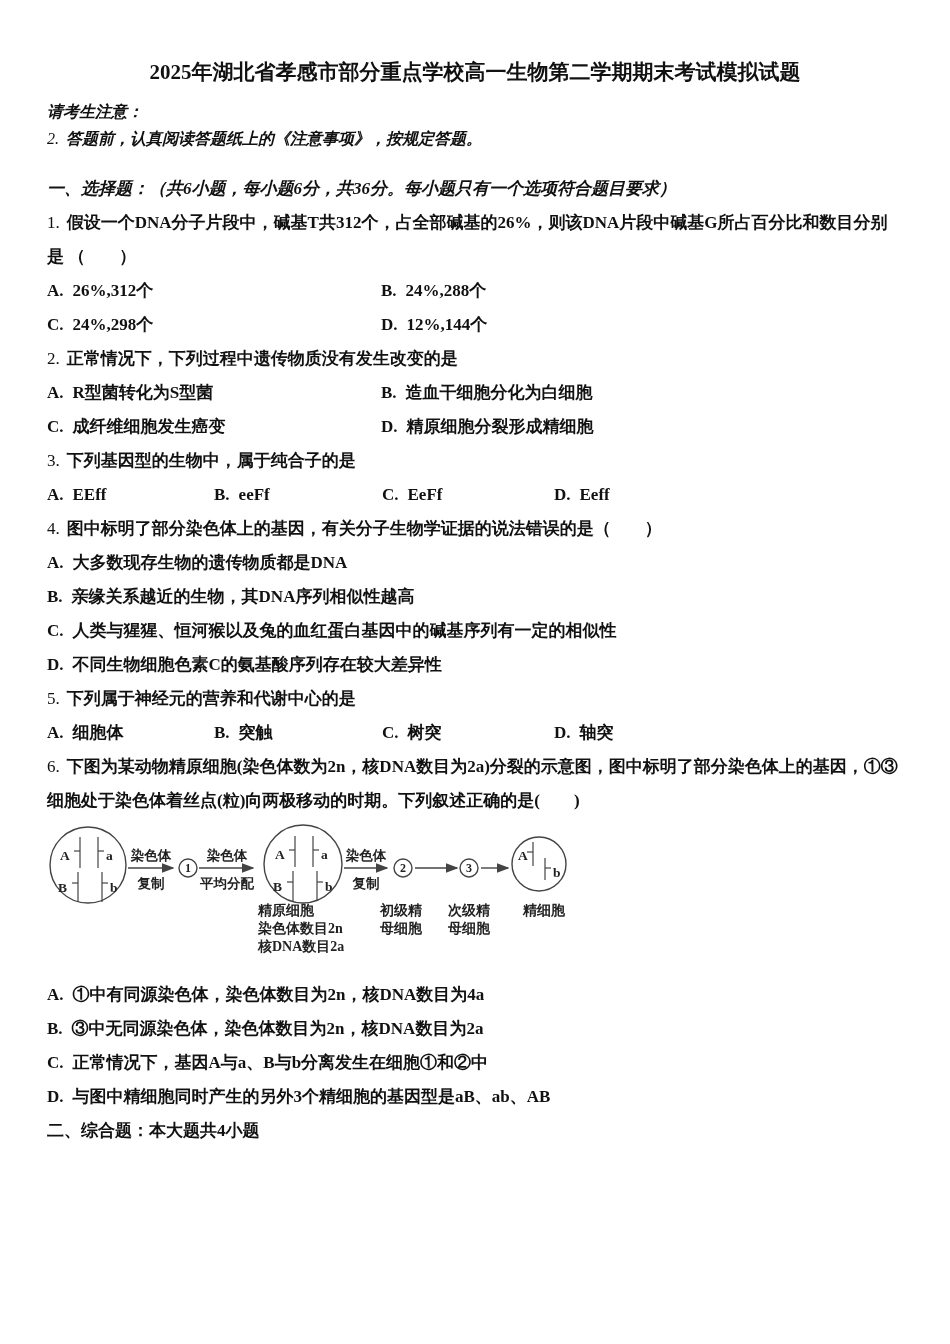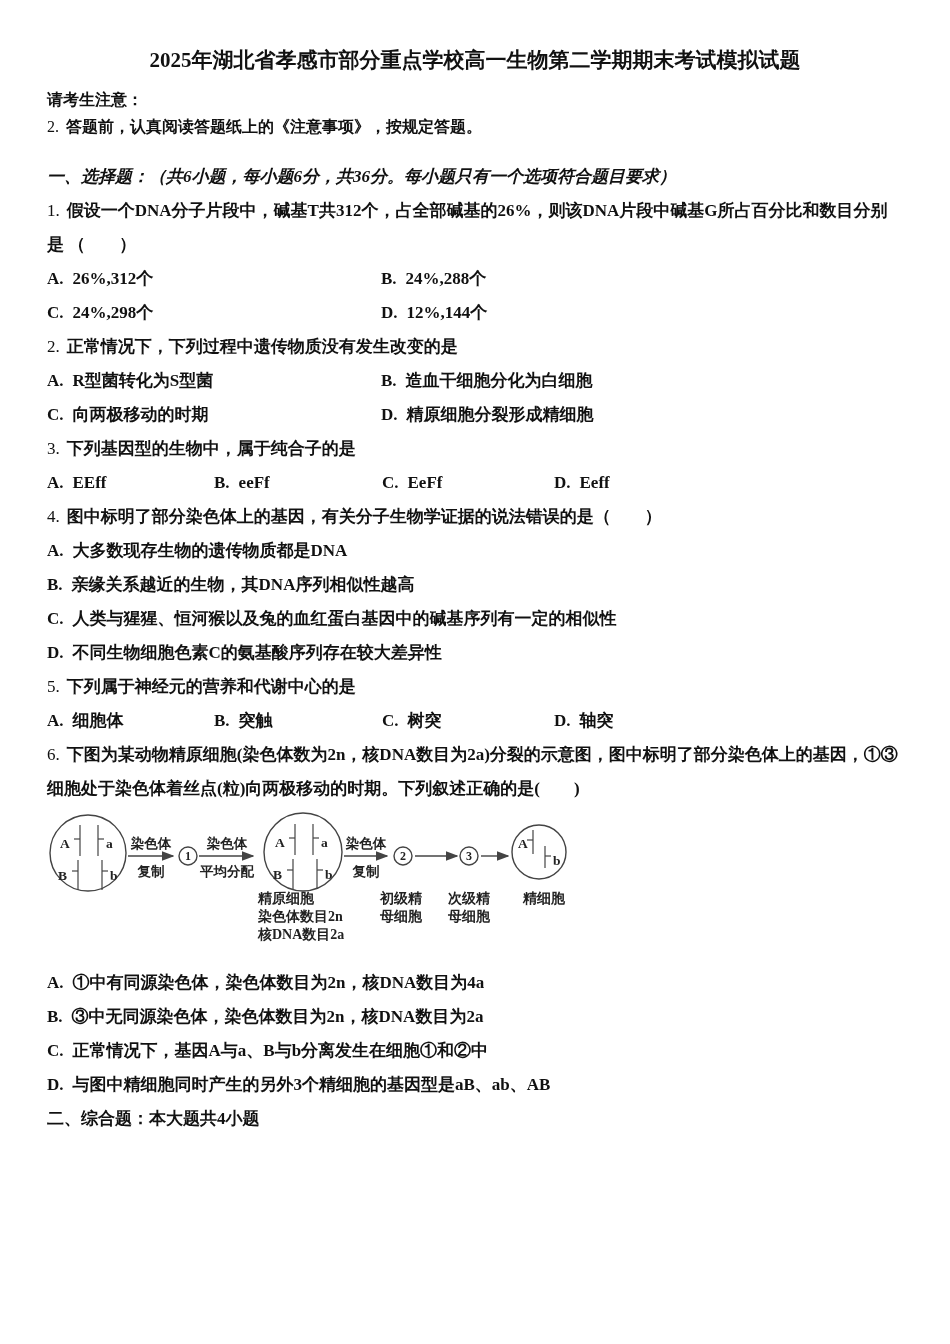--- a/index.html
+++ b/index.html
@@ -5,25 +5,25 @@
   * { box-sizing: border-box; }
   html, body { margin: 0; padding: 0; }
   body {
     width: 950px; height: 1344px; overflow: hidden;
     background: #ffffff; color: #111;
     font-family: "Liberation Serif", serif;
   }
   .page { padding: 0 47px; }
 
   .doc-title {
-    margin-top: 44px; text-align: center;
+    margin-top: 56px; text-align: center;
     font-size: 21px; font-weight: bold; line-height: 32px;
   }
 
-  .notice { margin-top: 10px; font-size: 16px; line-height: 27px; font-weight: bold; }
+  .notice { margin-top: 10px; font-size: 16px; line-height: 27px; font-weight: bold; font-style: italic; }
   .notice-line { }
 
   .num { font-weight: normal; margin-right: 7px; }
 
   .main { font-size: 17px; line-height: 34px; font-weight: bold; }
   .sec1 { margin-top: 20px; font-style: italic; }
 
   .opt-row { display: flex; }
   .opt { display: flex; }
   .letter { margin-right: 9px; white-space: nowrap; }
@@ -88,21 +88,21 @@
             <span>R型菌转化为S型菌</span>
           </div>
         <div class="opt">
             <span class="letter">B.</span>
             <span>造血干细胞分化为白细胞</span>
           </div>
       </div>
       <div class="opt-row cols2">
         <div class="opt">
             <span class="letter">C.</span>
-            <span>向两极移动的时期</span>
+            <span>成纤维细胞发生癌变</span>
           </div>
         <div class="opt">
             <span class="letter">D.</span>
             <span>精原细胞分裂形成精细胞</span>
           </div>
       </div>
     </div>
 
     <div>
       <div><span class="num">3.</span><span>下列基因型的生物中，属于纯合子的是</span></div>

